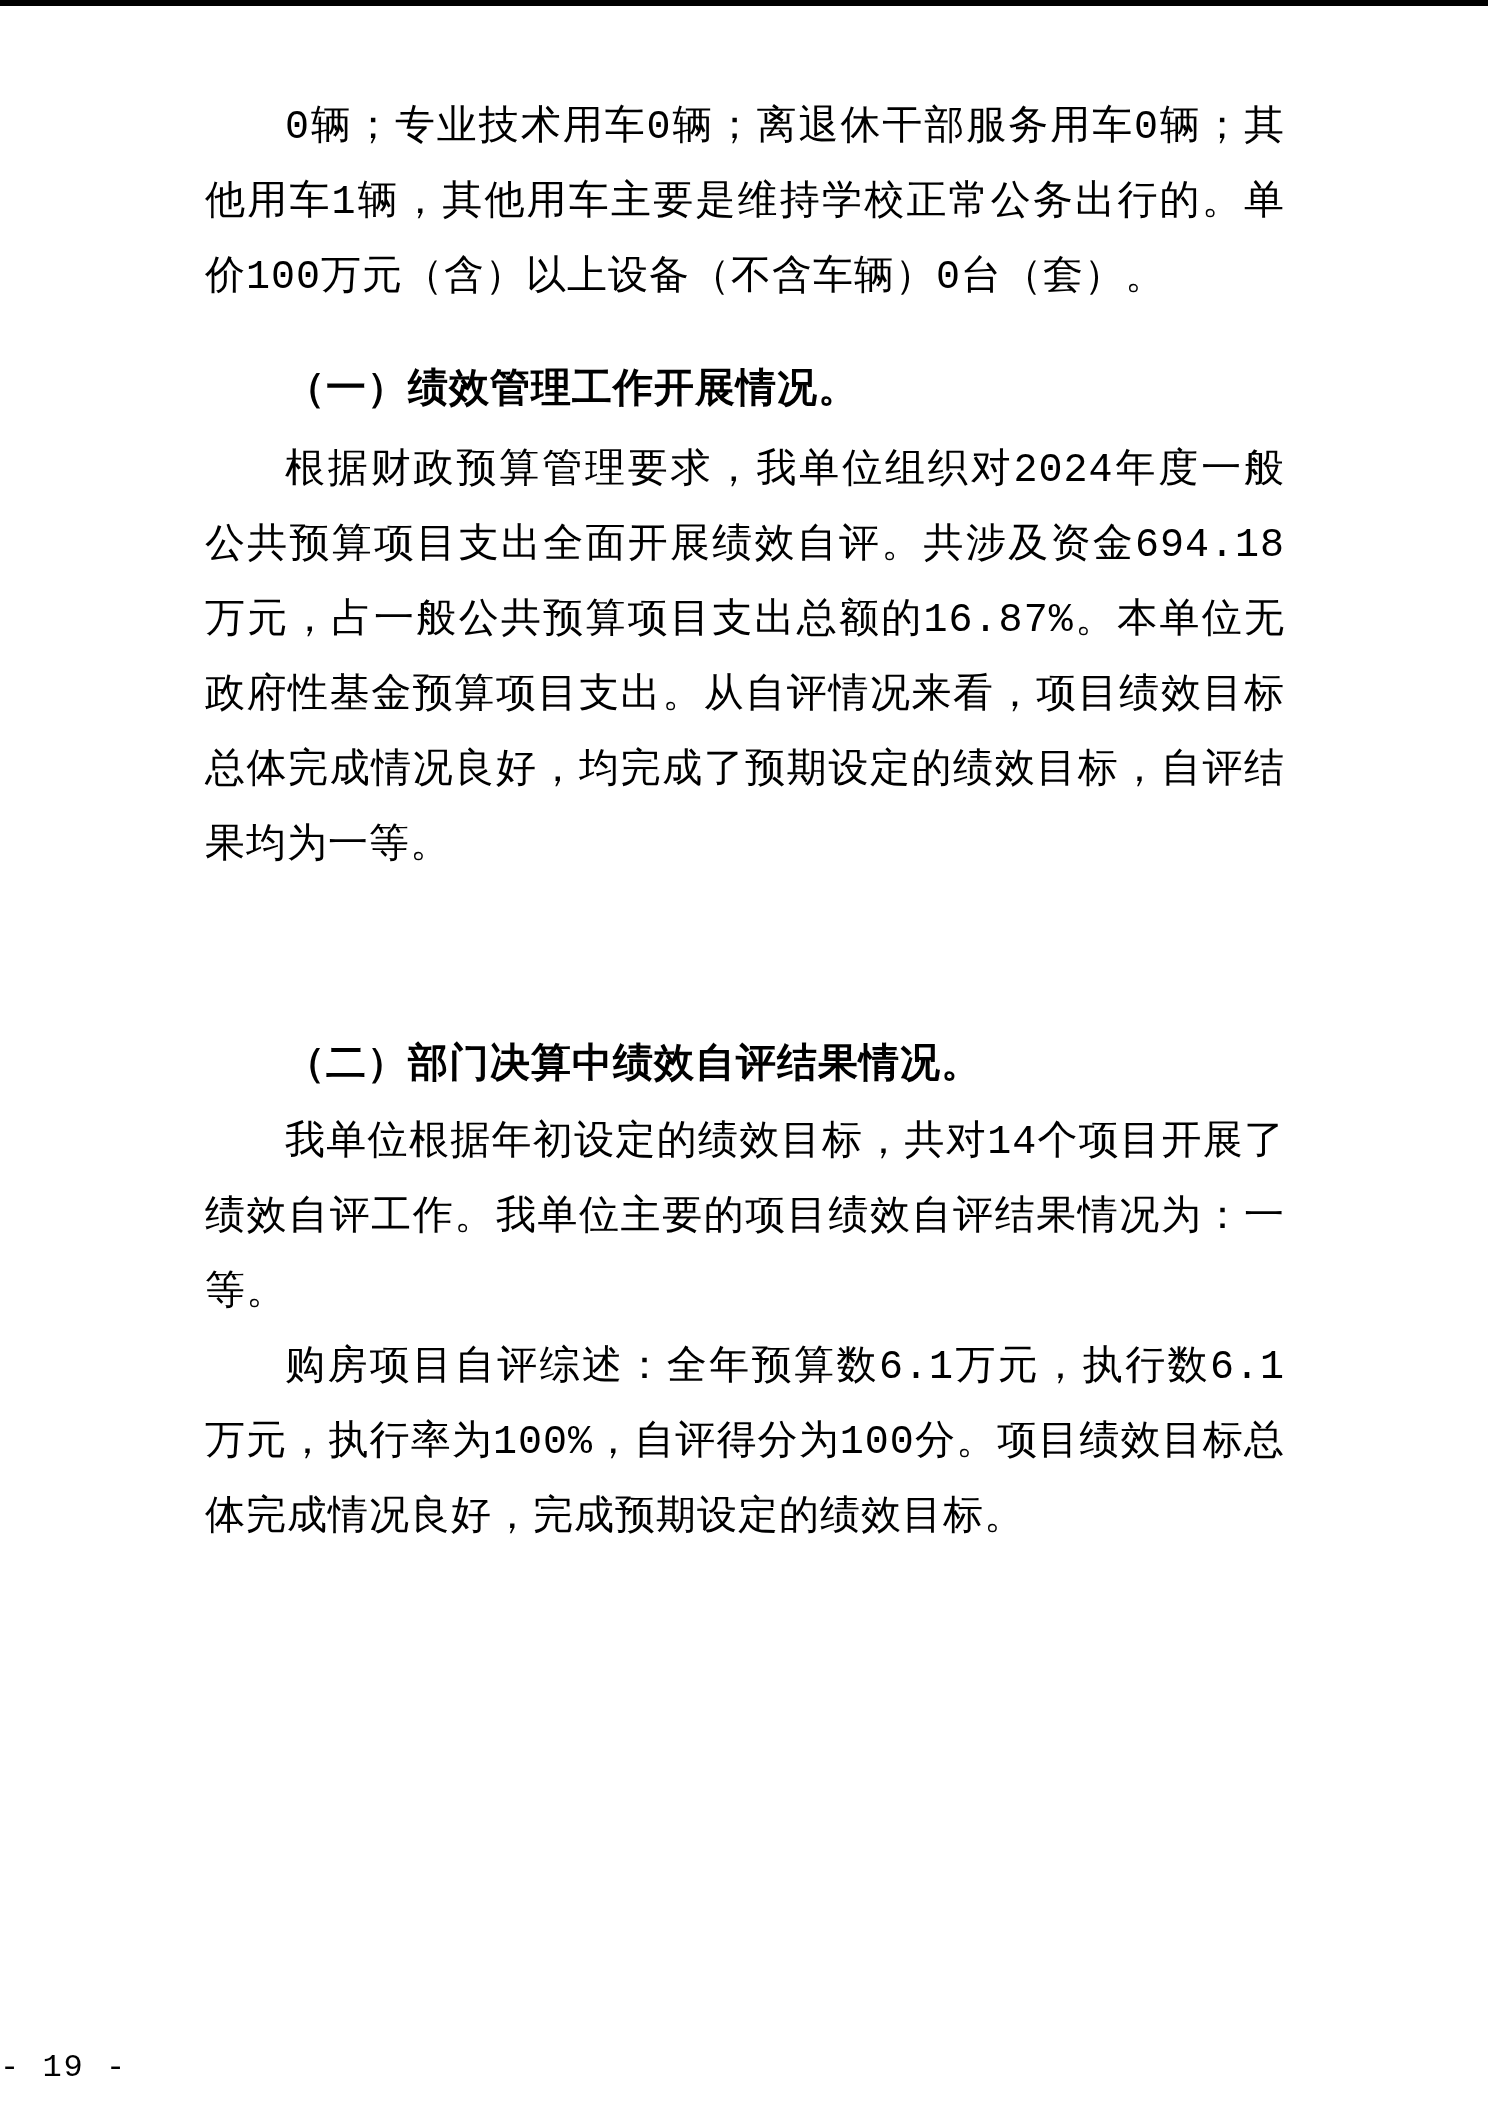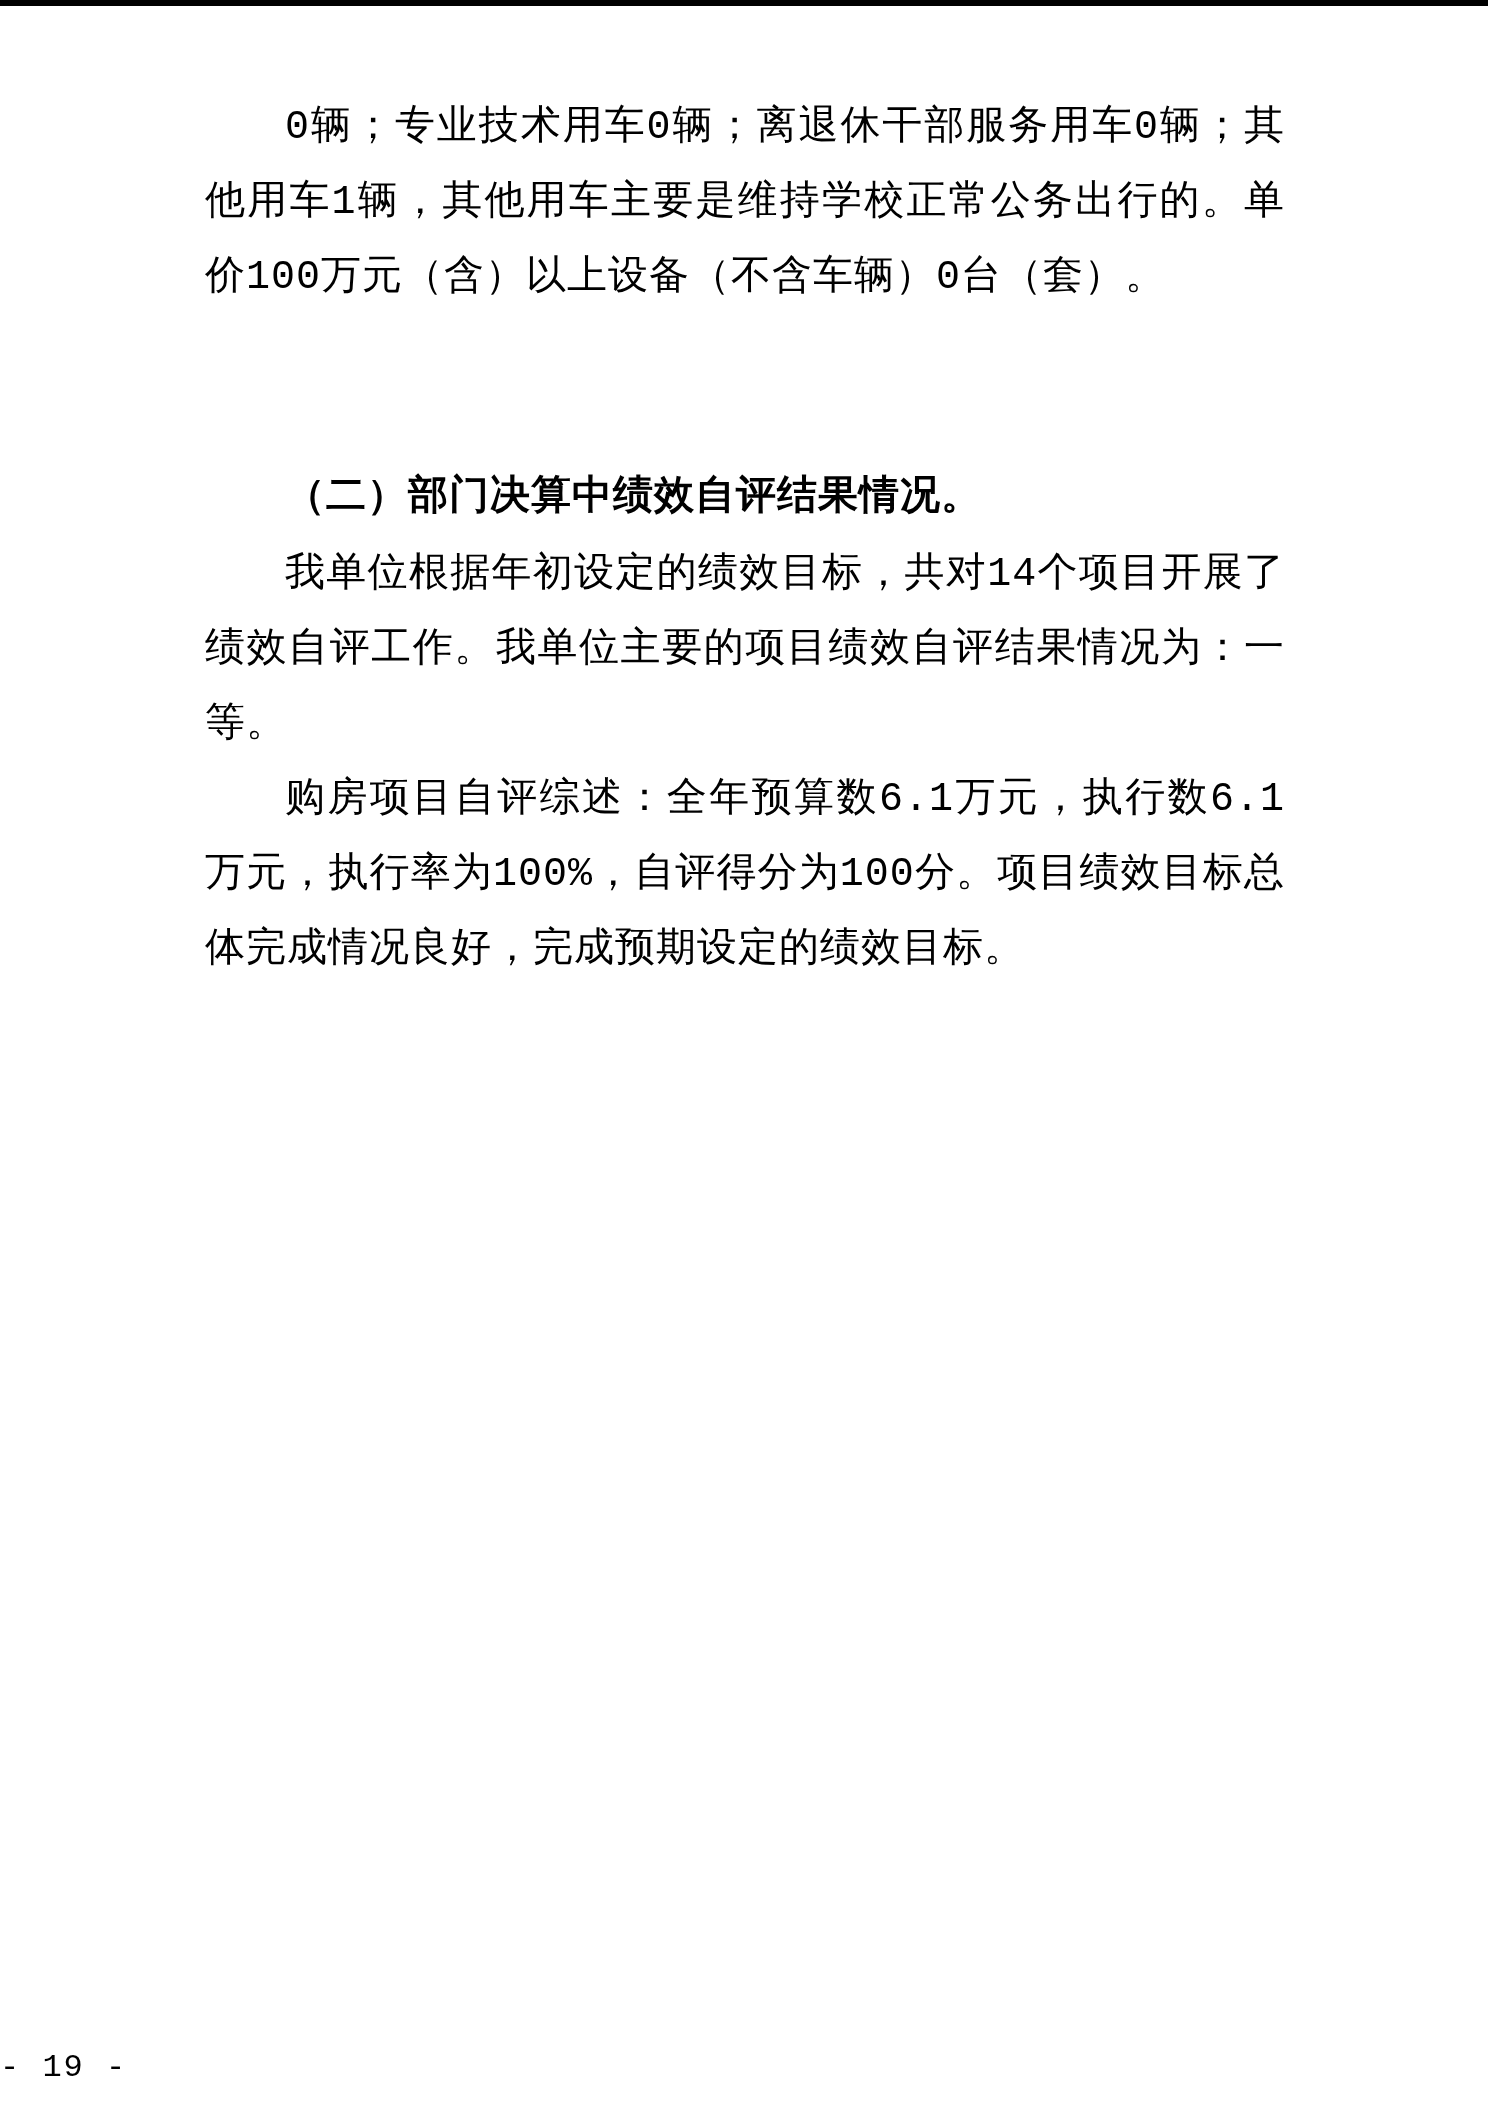--- a/index.html
+++ b/index.html
@@ -75,21 +75,23 @@
 
 <div class="page">
 
   <div class="top-bar"></div>
 
   <div class="content">
 
     <p class="para">0辆；专业技术用车0辆；离退休干部服务用车0辆；其他用车1辆，其他用车主要是维持学校正常公务出行的。单价100万元（含）以上设备（不含车辆）0台（套）。</p>
 
 
+    <p class="sub-heading">（一）绩效管理工作开展情况。</p>
 
+    <p class="para after-sub1">根据财政预算管理要求，我单位组织对2024年度一般公共预算项目支出全面开展绩效自评。共涉及资金694.18万元，占一般公共预算项目支出总额的16.87%。本单位无政府性基金预算项目支出。从自评情况来看，项目绩效目标总体完成情况良好，均完成了预期设定的绩效目标，自评结果均为一等。</p>
 
     <p class="sub-heading second">（二）部门决算中绩效自评结果情况。</p>
 
     <p class="para after-sub2">我单位根据年初设定的绩效目标，共对14个项目开展了绩效自评工作。我单位主要的项目绩效自评结果情况为：一等。</p>
 
     <p class="para last">购房项目自评综述：全年预算数6.1万元，执行数6.1万元，执行率为100%，自评得分为100分。项目绩效目标总体完成情况良好，完成预期设定的绩效目标。</p>
 
   </div>
 
   <div class="page-footer">- 19 -</div>

